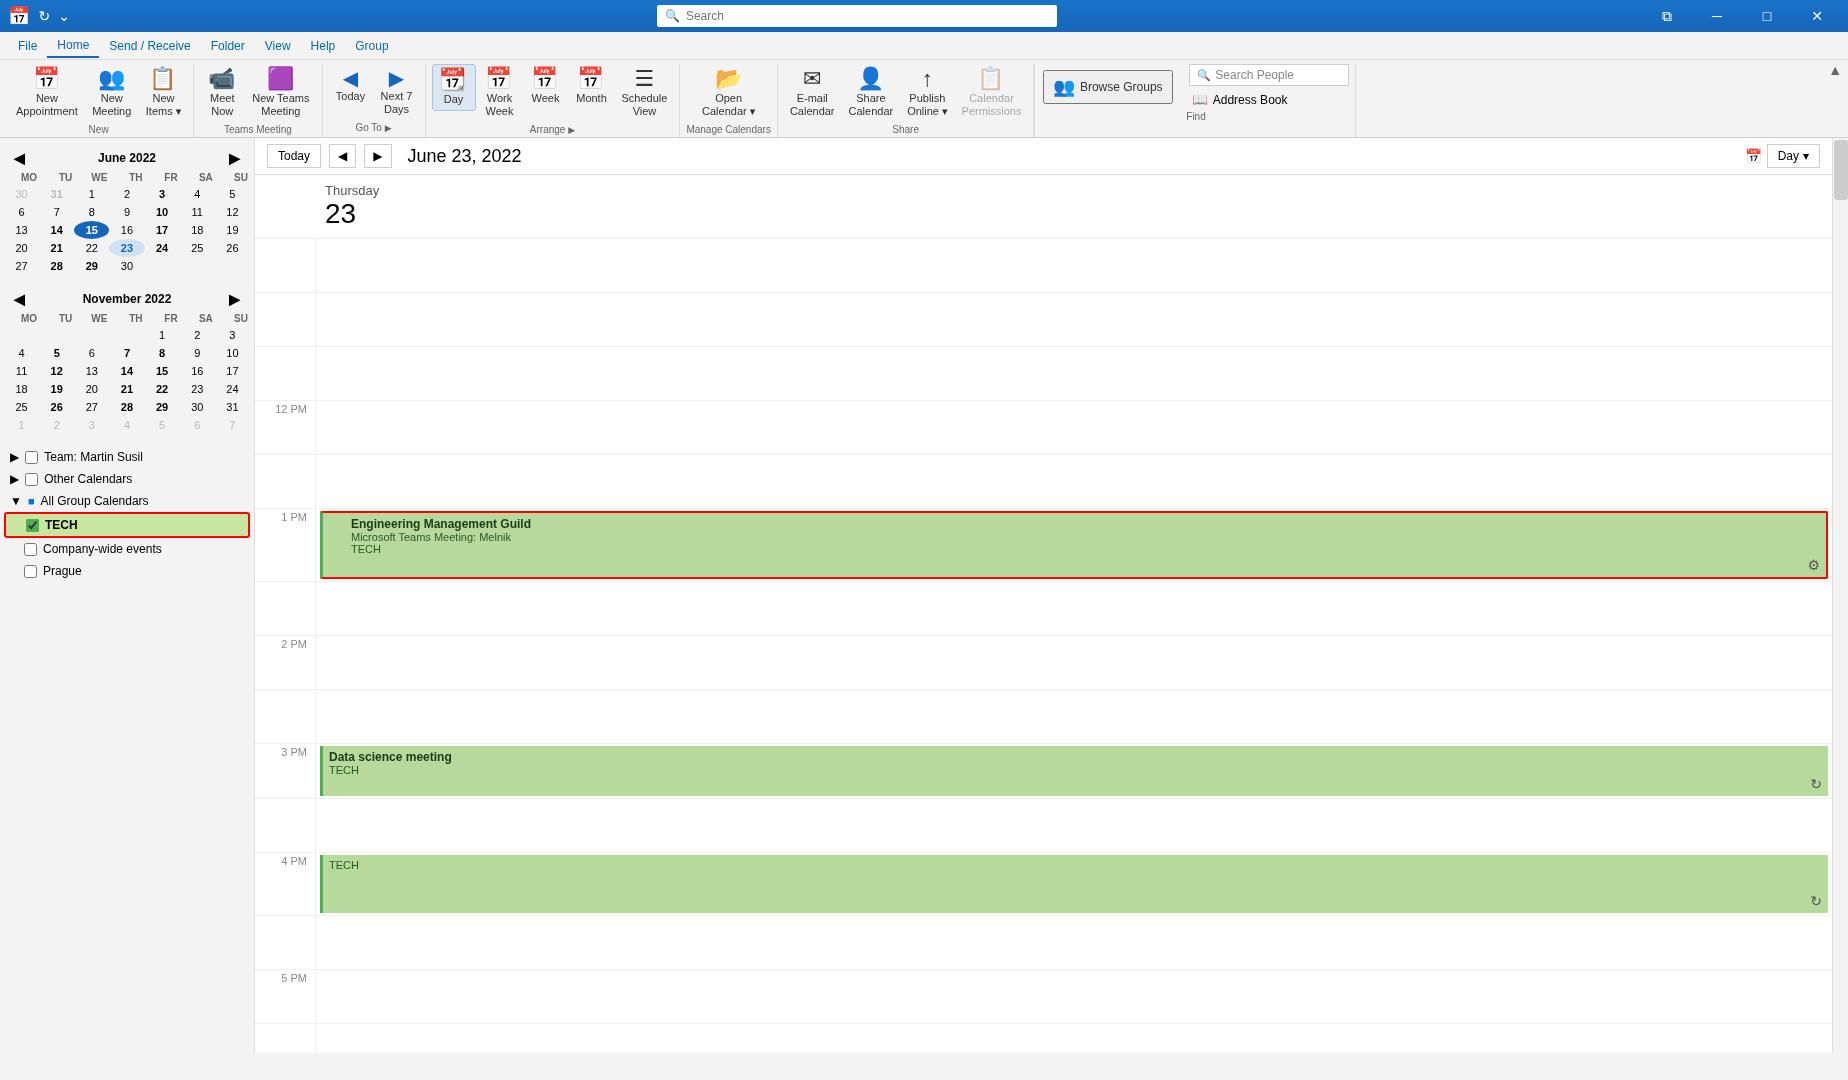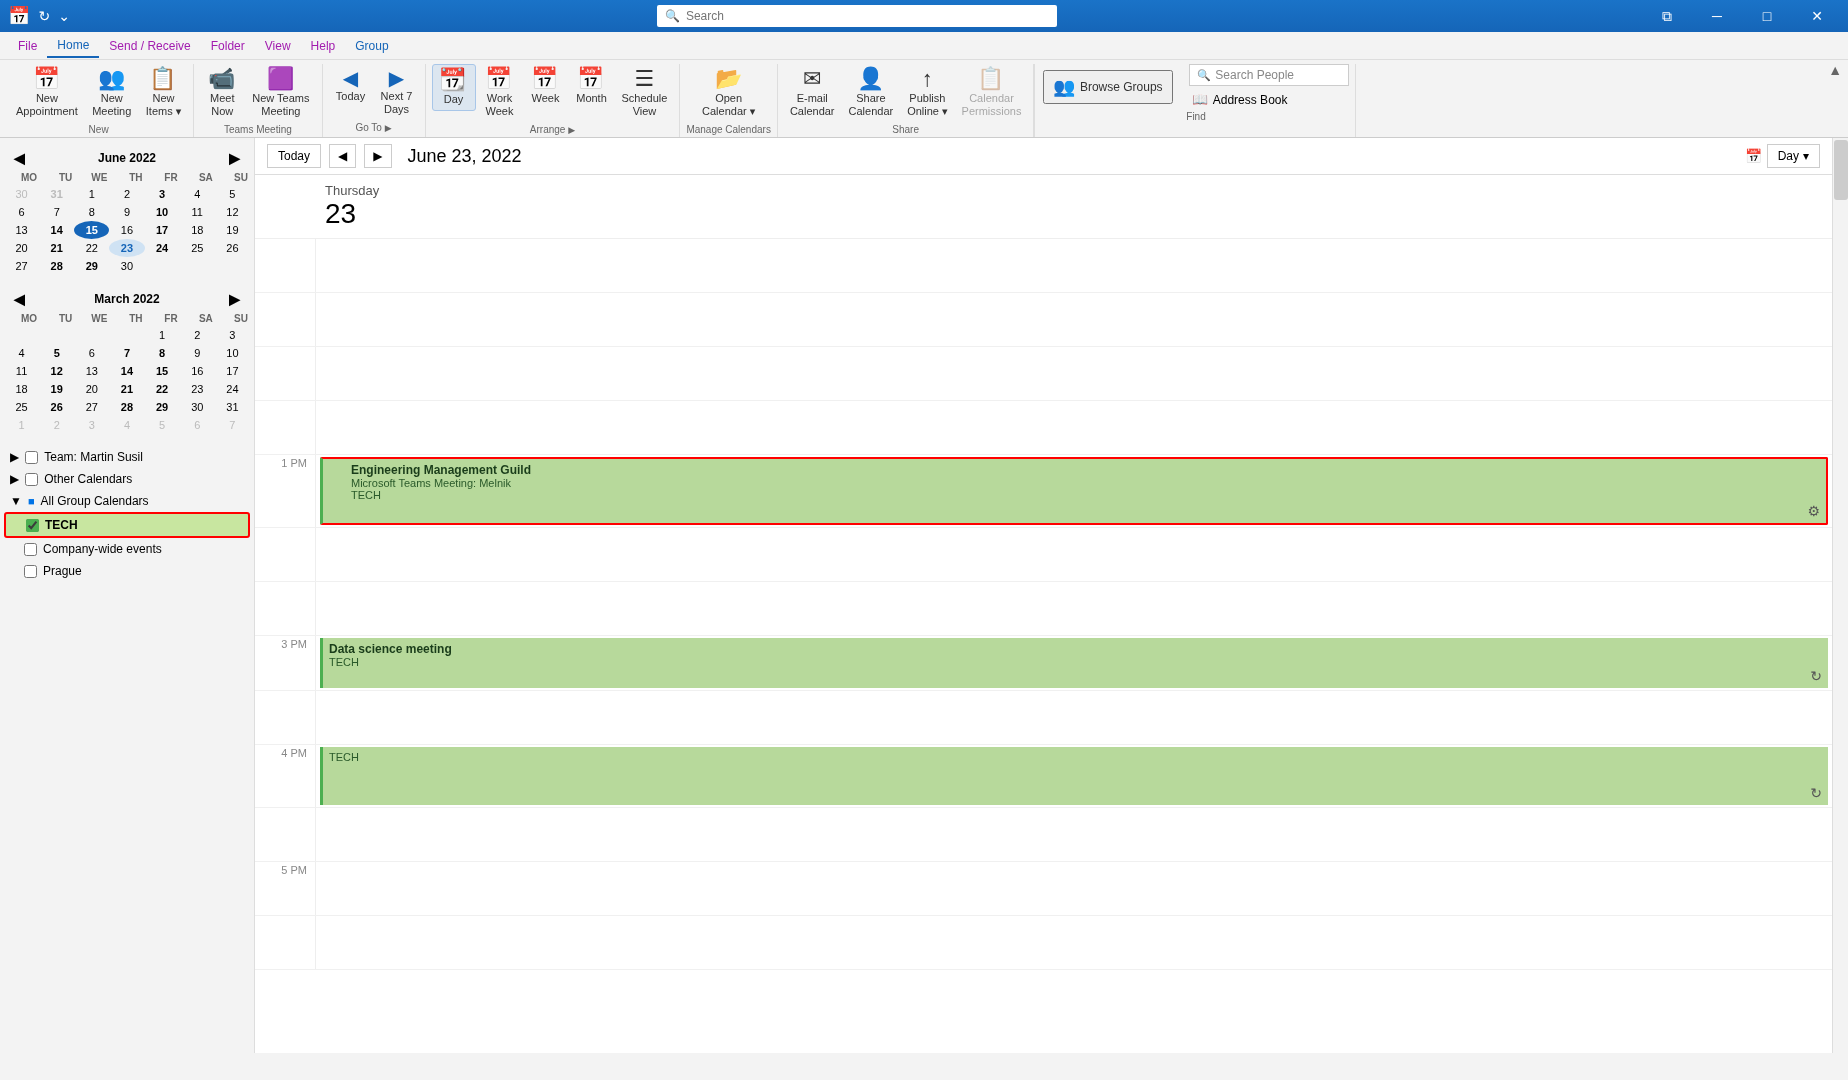--- a/index.html
+++ b/index.html
@@ -57,21 +57,21 @@
       background: #f3f3f3;
       display: flex;
       align-items: center;
       padding: 0 8px;
       border-bottom: 1px solid #ddd;
     }
     .menu-item {
       padding: 4px 10px;
       cursor: pointer;
       font-size: 12px;
-      color: #a21caf;
+      color: #0369a1;
     }
     .menu-item.active { color: #1565b8; border-bottom: 2px solid #1565b8; }
 
     
     .ribbon {
       background: #f3f3f3;
       border-bottom: 1px solid #ccc;
       padding: 4px 0 0 0;
     }
     .ribbon-content {
@@ -612,21 +612,21 @@
             <td></td>
             <td></td>
           </tr>
         </tbody>
       </table>
     </div>
 
     <div class="mini-cal">
       <div class="mini-cal-header">
         <span class="mini-cal-nav">◀</span>
-        <span>March 2022</span>
+        <span>November 2022</span>
         <span class="mini-cal-nav">▶</span>
       </div>
       <table class="mini-cal-grid">
         <thead>
           <tr>
             <th>MO</th>
             <th>TU</th>
             <th>WE</th>
             <th>TH</th>
             <th>FR</th>
@@ -757,20 +757,24 @@
         <div class="time-row">
           <div class="time-label"></div>
           <div class="time-slot"></div>
         </div>
         <div class="time-row">
           <div class="time-label"></div>
           <div class="time-slot"></div>
         </div>
 
         <div class="time-row">
+          <div class="time-label">12 PM</div>
+          <div class="time-slot"></div>
+        </div>
+        <div class="time-row">
           <div class="time-label"></div>
           <div class="time-slot"></div>
         </div>
 
         <div class="time-row" style="position:relative; min-height:54px;">
           <div class="time-label">1 PM</div>
           <div class="time-slot" style="position:relative;">
             <div class="event-block event-highlighted" style="position:relative; margin:2px 4px; min-height:68px;padding-left:28px;">
               <div class="event-title">Engineering Management Guild</div>
               <div class="event-sub">Microsoft Teams Meeting: Melnik</div>
@@ -779,20 +783,24 @@
             </div>
           </div>
         </div>
 
         <div class="time-row">
           <div class="time-label"></div>
           <div class="time-slot"></div>
         </div>
 
         <div class="time-row">
+          <div class="time-label">2 PM</div>
+          <div class="time-slot"></div>
+        </div>
+        <div class="time-row">
           <div class="time-label"></div>
           <div class="time-slot"></div>
         </div>
 
         <div class="time-row" style="min-height:54px;">
           <div class="time-label">3 PM</div>
           <div class="time-slot" style="position:relative;">
             <div class="event-block" style="position:relative; margin:2px 4px; min-height:50px;">
               <div class="event-title">Data science meeting</div>
               <div class="event-sub">TECH</div>

